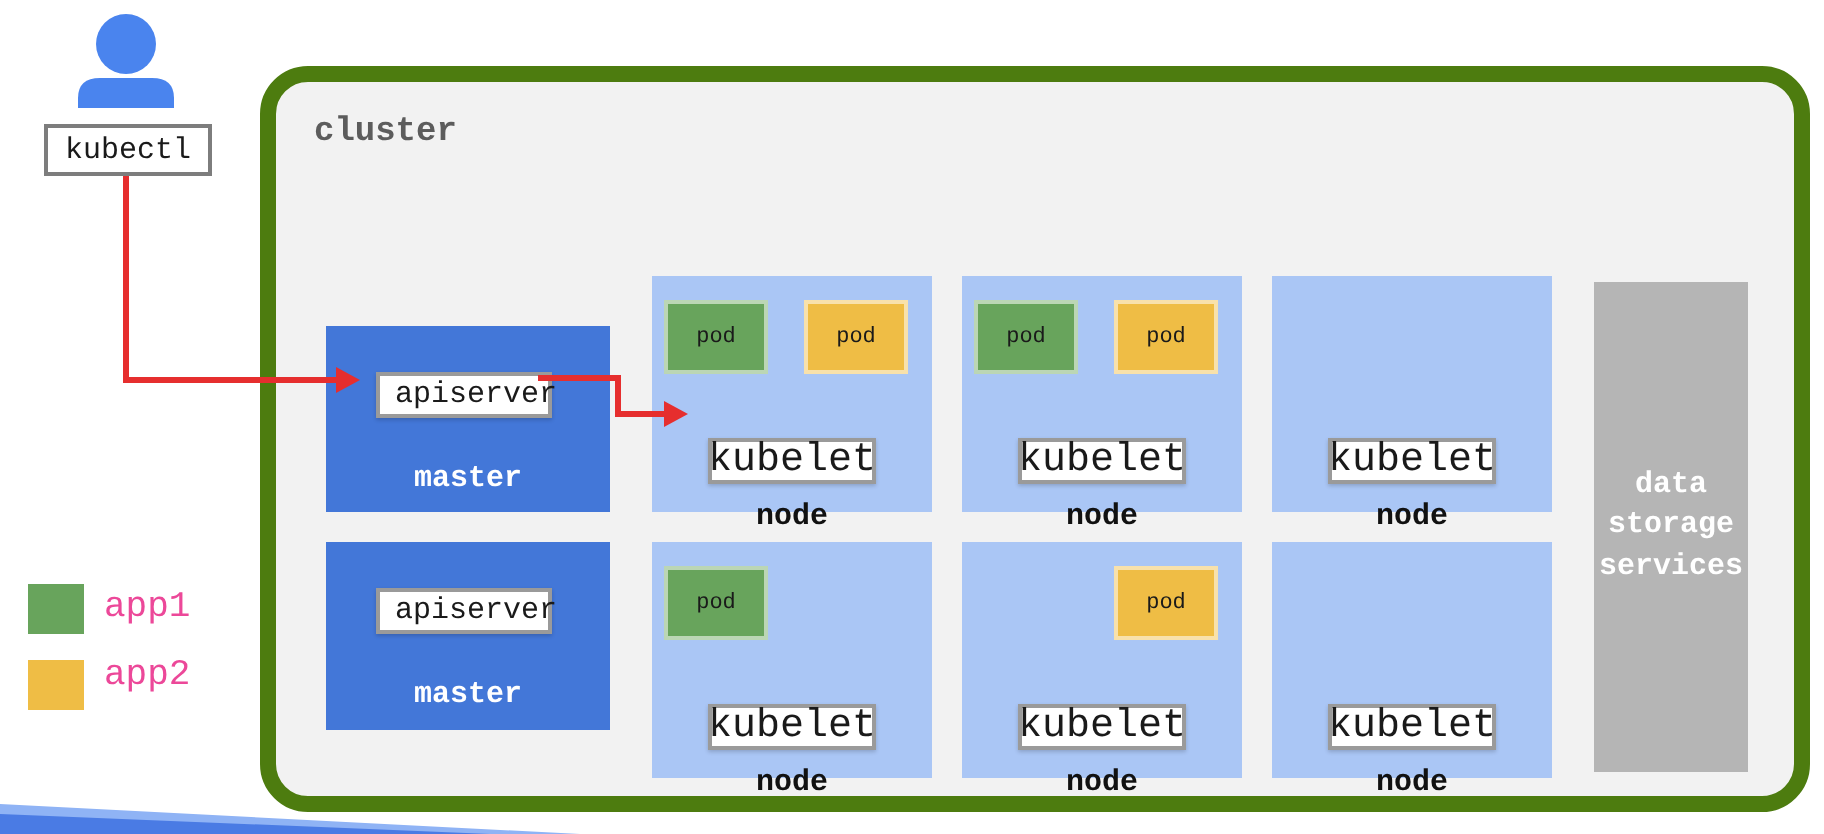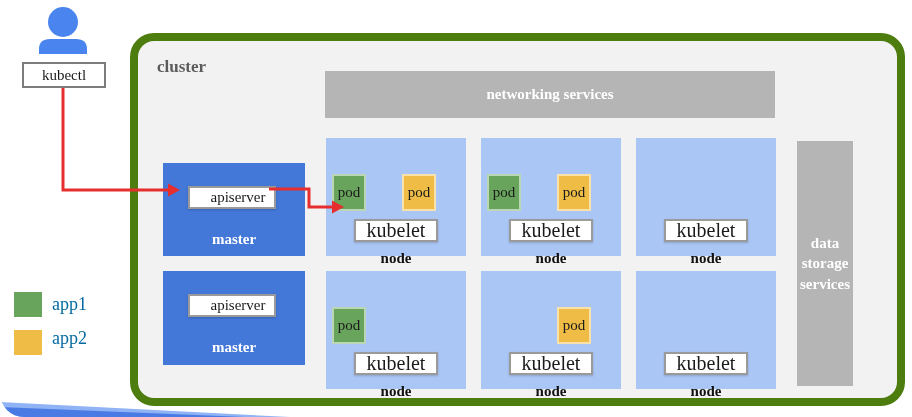--- a/index.html
+++ b/index.html
@@ -8,21 +8,21 @@
     --pod-green:#68a45c;
     --pod-yellow:#efbd45;
     --bar-gray:#b5b5b5;
     --cluster-bg:#f2f2f2;
     --arrow-red:#e62e2e;
     --actor-blue:#4a84ee;
   }
   html,body{margin:0;padding:0;background:#fff;}
   .stage{
     position:relative;width:912px;height:417px;overflow:hidden;background:#fff;
-    font-family:Liberation Serif, serif;color:#1a1a1a;border-radius:24px;
+    font-family:Liberation Mono, monospace;color:#1a1a1a;
   }
   .abs{position:absolute;}
 
   
   .actor-icon{left:36px;top:6px;width:54px;height:48px;}
   .kubectl-box{
     left:22px;top:62px;width:84px;height:26px;background:#fff;
     border:2px solid #7d7d7d;box-sizing:border-box;
     display:flex;align-items:center;justify-content:center;
     font-size:15px;z-index:4;
@@ -34,21 +34,21 @@
     border:8px solid #4d7c0f;border-radius:24px;box-sizing:border-box;
   }
   .cluster-label{left:19px;top:16px;font-size:17px;font-weight:bold;color:#5c5c5c;}
 
   .net-bar{
     left:187px;top:30px;width:450px;height:47px;background:var(--bar-gray);
     display:flex;align-items:center;justify-content:center;
     color:#fff;font-size:15px;font-weight:bold;
   }
   .storage-bar{
-    left:659px;top:100px;width:56px;height:245px;background:var(--bar-gray);
+    left:659px;top:100px;width:77px;height:245px;background:var(--bar-gray);
     display:flex;align-items:center;justify-content:center;text-align:center;
     color:#fff;font-size:15px;font-weight:bold;line-height:1.35;
   }
 
   
   .master{width:142px;height:93px;background:var(--master-blue);}
   .master-1{left:25px;top:122px;}
   .master-2{left:25px;top:230px;height:94px;}
   .apiserver-box{
     position:absolute;left:25px;top:23px;width:88px;height:23px;background:#fff;
@@ -62,43 +62,43 @@
 
   
   .node{width:140px;height:118px;background:var(--node-blue);}
   .node-1{left:188px;top:97px;}
   .node-2{left:343px;top:97px;}
   .node-3{left:498px;top:97px;}
   .node-4{left:188px;top:230px;}
   .node-5{left:343px;top:230px;}
   .node-6{left:498px;top:230px;}
   .pod{
-    position:absolute;top:12px;width:34px;height:37px;box-sizing:border-box;
+    position:absolute;top:12px;width:52px;height:37px;box-sizing:border-box;
     border:2px solid rgba(255,255,255,.55);
-    display:flex;align-items:center;justify-content:center;font-size:15px;margin-top:24px;
+    display:flex;align-items:center;justify-content:center;font-size:11px;
   }
   .pod-left{left:6px;}
   .pod-right{left:76px;}
   .pod-green{background:var(--pod-green);}
   .pod-yellow{background:var(--pod-yellow);}
   .kubelet-box{
     position:absolute;left:28px;top:81px;width:84px;height:23px;background:#fff;
     border:2px solid #9a9a9a;box-sizing:border-box;box-shadow:0 1px 2px rgba(0,0,0,.18);
     display:flex;align-items:center;justify-content:center;font-size:20px;
   }
   .node-label{
     position:absolute;left:0;right:0;top:94px;text-align:center;
     color:#111;font-size:15px;font-weight:bold;margin-top:18px;
   }
 
   
   .legend-swatch{width:28px;height:25px;}
   .legend-swatch-1{left:14px;top:292px;background:var(--pod-green);}
   .legend-swatch-2{left:14px;top:330px;background:var(--pod-yellow);}
-  .legend-label{font-size:18px;color:#0369a1;}
+  .legend-label{font-size:18px;color:#ec4899;}
   .legend-label-1{left:52px;top:294px;}
   .legend-label-2{left:52px;top:328px;}
 
   .arrows{left:0;top:0;z-index:5;pointer-events:none;}
   .wedge{left:0;bottom:0;z-index:1;pointer-events:none;}
 </style>
 </head>
 <body>
 
 <div class="stage">
@@ -108,23 +108,20 @@
     <path d="M3 48 L3 43 Q3 33 14 33 L40 33 Q51 33 51 43 L51 48 Z" fill="var(--actor-blue)"></path>
   </svg>
 
   <div class="abs kubectl-box">
     <span>kubectl</span>
   </div>
 
   <div class="abs cluster">
     <div class="abs cluster-label">cluster</div>
 
-    <div class="abs net-bar">
-      <span>networking services</span>
-    </div>
 
     <div class="abs storage-bar">
       <span>data storage services</span>
     </div>
 
     <div class="abs master master-1">
       <div class="apiserver-box">
         <span>apiserver</span>
       </div>
       <div class="master-label">master</div>

